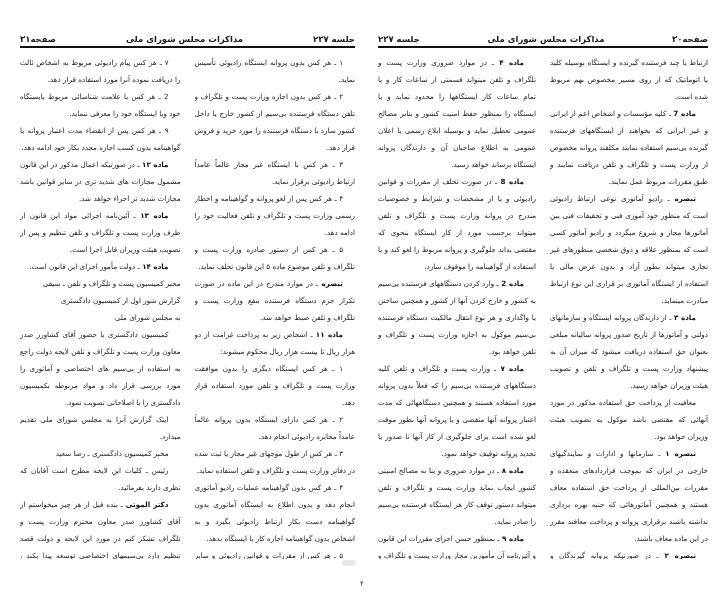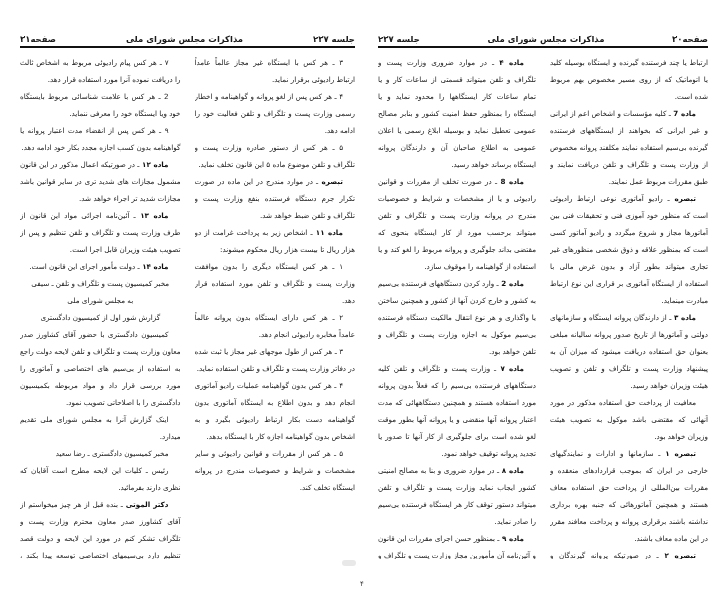--- a/index.html
+++ b/index.html
@@ -29,21 +29,21 @@
     display: flex; flex-direction: row-reverse; gap: 14px;
     margin-top: 6px; height: 505px;
   }
   .col {
     flex: 1 1 0; direction: rtl; text-align: justify;
     font-size: 7.2px; line-height: 17px; color: #222;
     overflow: hidden;
   }
   .col p { margin: 0; }
   .col p.indent { text-indent: 12px; }
-  .col p.center { text-align: center; }
+  .col p.center { text-align: right; }
   .col b { font-weight: bold; color: #111; }
   .folio {
     position: absolute; left: 358px; top: 580px; width: 8px;
     font-size: 7px; text-align: center; color: #333;
   }
   .stain {
     position: absolute; left: 342px; top: 560px;
     width: 14px; height: 6px; background: #ccc; opacity: .45; border-radius: 3px;
   }
 </style>
@@ -53,41 +53,43 @@
 <div class="spread">
 
   <div class="page left">
     <div class="page-header">
       <span>جلسه ۲۳۷</span>
       <span class="title">مذاکرات مجلس شورای ملی</span>
       <span>صفحه۳۱</span>
     </div>
     <div class="cols">
       <div class="col">
+          <p class="indent"><span>۱ ـ هر کس بدون پروانه ایستگاه رادیوئی تأسیس نماید.</span></p>
+          <p class="indent"><span>۲ ـ هر کس بدون اجازه وزارت پست و تلگراف و تلفن دستگاه فرستنده بی‌سیم از کشور خارج یا داخل کشور سازد یا دستگاه فرستنده را مورد خرید و فروش قرار دهد.</span></p>
           <p class="indent"><span>۳ ـ هر کس با ایستگاه غیر مجاز عالماً عامداً ارتباط رادیوئی برقرار نماید.</span></p>
           <p class="indent"><span>۴ ـ هر کس پس از لغو پروانه و گواهینامه و اخطار رسمی وزارت پست و تلگراف و تلفن فعالیت خود را ادامه دهد.</span></p>
           <p class="indent"><span>۵ ـ هر کس از دستور صادره وزارت پست و تلگراف و تلفن موضوع ماده ۵ این قانون تخلف نماید.</span></p>
           <p class="indent"><b>تبصره </b><span>ـ در موارد مندرج در این ماده در صورت تکرار جرم دستگاه فرستنده بنفع وزارت پست و تلگراف و تلفن ضبط خواهد شد.</span></p>
           <p class="indent"><b>ماده ۱۱ </b><span>ـ اشخاص زیر به پرداخت غرامت از دو هزار ریال تا بیست هزار ریال محکوم میشوند:</span></p>
           <p class="indent"><span>۱ ـ هر کس ایستگاه دیگری را بدون موافقت وزارت پست و تلگراف و تلفن مورد استفاده قرار دهد.</span></p>
           <p class="indent"><span>۲ ـ هر کس دارای ایستگاه بدون پروانه عالماً عامداً مخابره رادیوئی انجام دهد.</span></p>
           <p class="indent"><span>۳ ـ هر کس از طول موجهای غیر مجاز یا ثبت شده در دفاتر وزارت پست و تلگراف و تلفن استفاده نماید.</span></p>
           <p class="indent"><span>۴ ـ هر کس بدون گواهینامه عملیات رادیو آماتوری انجام دهد و بدون اطلاع به ایستگاه آماتوری بدون گواهینامه دست بکار ارتباط رادیوئی بگیرد و به اشخاص بدون گواهینامه اجازه کار با ایستگاه بدهد.</span></p>
           <p class="indent"><span>۵ ـ هر کس از مقررات و قوانین رادیوئی و سایر مشخصات و شرایط و خصوصیات مندرج در پروانه ایستگاه تخلف کند.</span></p>
         </div>
       <div class="col">
           <p class="indent"><span>۷ ـ هر کس پیام رادیوئی مربوط به اشخاص ثالث را دریافت نموده آنرا مورد استفاده قرار دهد.</span></p>
           <p class="indent"><span>2 ـ هر کس با علامت شناسائی مربوط بایستگاه خود ویا ایستگاه خود را معرفی ننماید.</span></p>
           <p class="indent"><span>۹ ـ هر کس پس از انقضاء مدت اعتبار پروانه یا گواهینامه بدون کسب اجازه مجدد بکار خود ادامه دهد.</span></p>
           <p class="indent"><b>ماده ۱۲ </b><span>ـ در صورتیکه اعمال مذکور در این قانون مشمول مجازات های شدید تری در سایر قوانین باشد مجازات شدید تر اجراء خواهد شد.</span></p>
           <p class="indent"><b>ماده ۱۳ </b><span>ـ آئین‌نامه اجرائی مواد این قانون از طرف وزارت پست و تلگراف و تلفن تنظیم و پس از تصویب هیئت وزیران قابل اجرا است.</span></p>
           <p class="indent"><b>ماده ۱۴ </b><span>ـ دولت مأمور اجرای این قانون است.</span></p>
           <p class="center"><span>مخبر کمیسیون پست و تلگراف و تلفن ـ سیفی</span></p>
+          <p class="center"><span>گزارش شور اول از کمیسیون دادگستری</span></p>
           <p class="center"><span>به مجلس شورای ملی</span></p>
-          <p class="center"><span>گزارش شور اول از کمیسیون دادگستری</span></p>
           <p class="indent"><span>کمیسیون دادگستری با حضور آقای کشاورز صدر معاون وزارت پست و تلگراف و تلفن لایحه دولت راجع به استفاده از بی‌سیم های اختصاصی و آماتوری را مورد بررسی قرار داد و مواد مربوطه بکمیسیون دادگستری را با اصلاحاتی تصویب نمود.</span></p>
           <p class="indent"><span>اینک گزارش آنرا به مجلس شورای ملی تقدیم میدارد.</span></p>
           <p class="indent"><span>مخبر کمیسیون دادگستری ـ رضا سعید</span></p>
           <p class="indent"><span>رئیس ـ کلیات این لایحه مطرح است آقایان که نظری دارند بفرمائید.</span></p>
           <p class="indent"><b>دکتر الموتی </b><span>ـ بنده قبل از هر چیز میخواستم از آقای کشاورز صدر معاون محترم وزارت پست و تلگراف تشکر کنم در مورد این لایحه و دولت قصد تنظیم دارد بی‌سیمهای اختصاصی توسعه پیدا بکند ، بنده دو سه ملاحظات در حال توسعه بسیار لازم و ضروری باشد حسب حق دستگاههای بی‌سیم برای مؤسسات تجارتی ، چنانکه در اغلب نقاط دنیا هست ، در ایران متأسفانه هنوز شده ندارد خواستم از مرحمت</span></p>
         </div>
     </div>
   </div>
 
   <div class="page right">

